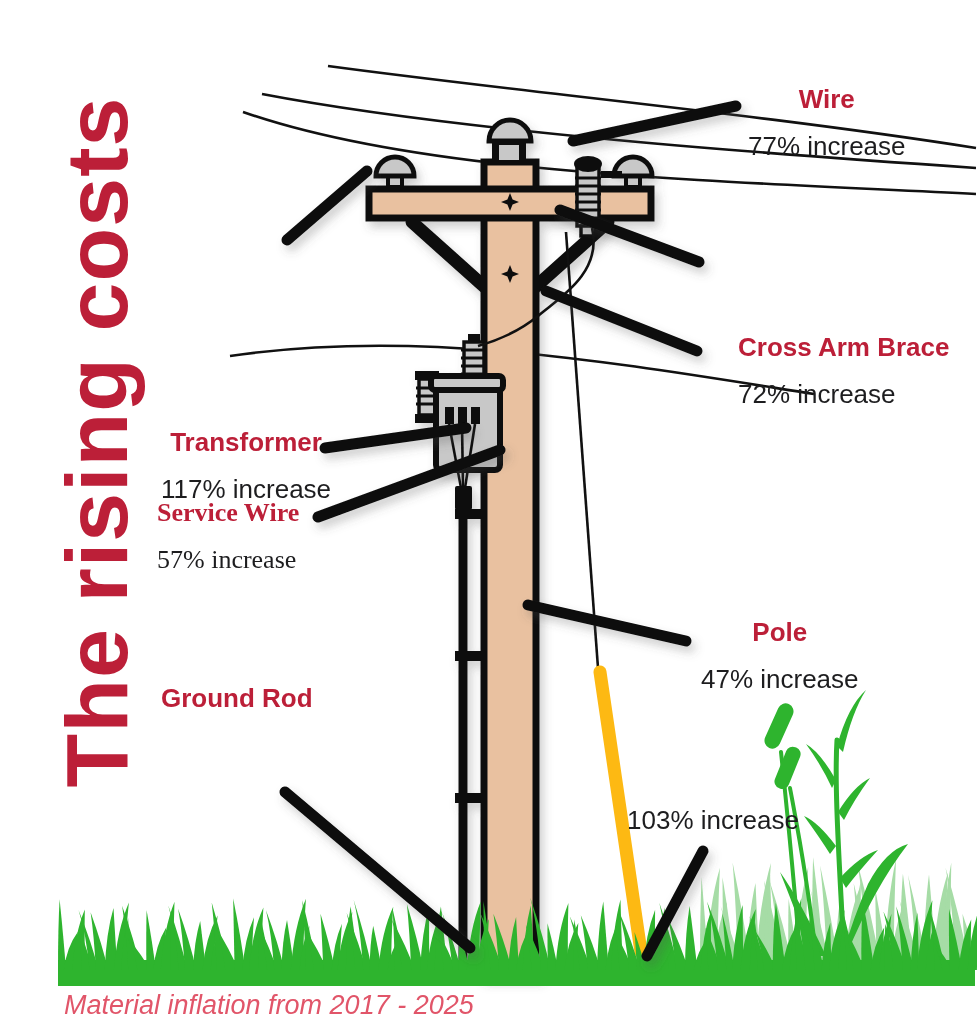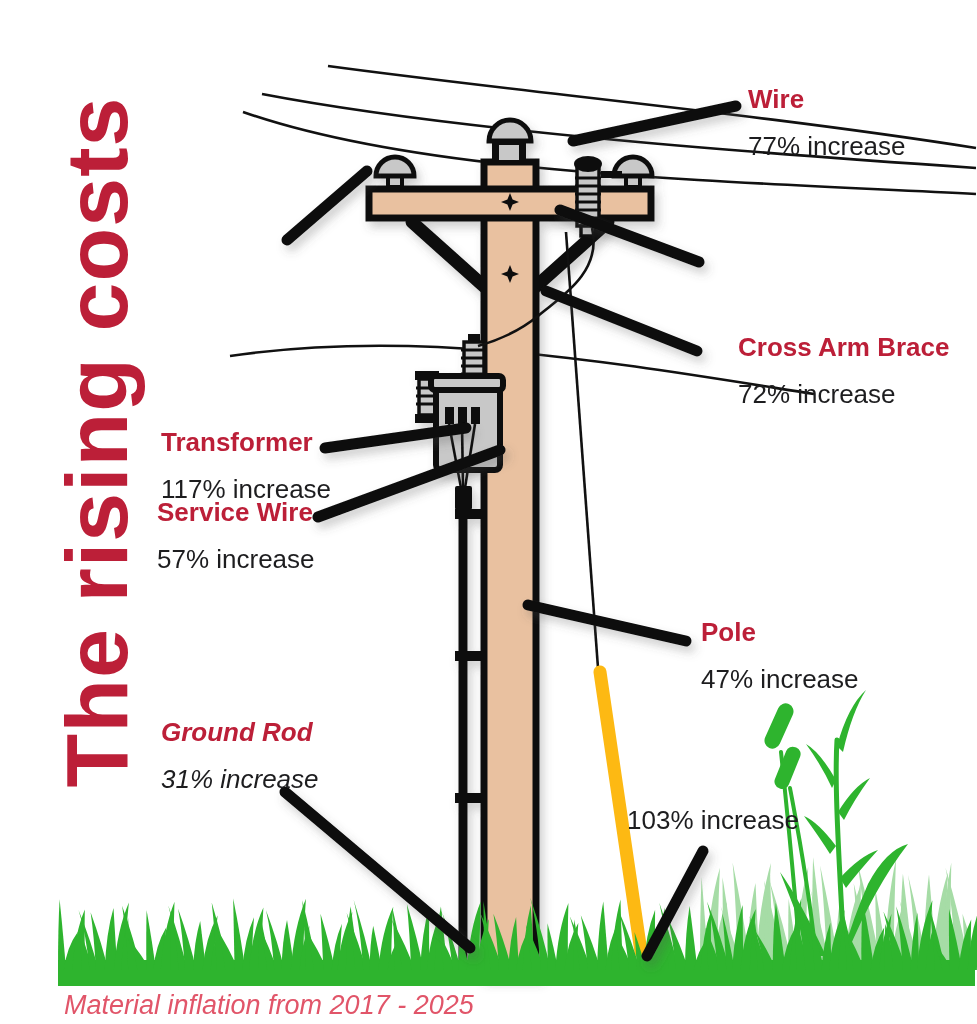--- a/index.html
+++ b/index.html
@@ -31,30 +31,30 @@
   .plant{fill:var(--c-grass-green);}
   .plantline{fill:none;stroke:var(--c-grass-green);stroke-linecap:round;}
 
   
   .vert-title{position:absolute;left:97px;top:442px;
     transform:translate(-50%,-50%) rotate(-90deg);white-space:nowrap;
     font-size:88px;font-weight:700;letter-spacing:1px;color:var(--c-accent-red);}
 
   
   .label{position:absolute;text-align:left;}
-  .label-title{font-size:26px;font-weight:700;line-height:1.05;color:var(--c-accent-red);}
+  .label-title{font-size:26px;font-weight:700;line-height:1.05;color:var(--c-accent-red);text-align:center;}
   .label-value{font-size:26px;font-weight:400;line-height:1.05;color:var(--c-text-dark);margin-top:20px;}
   .lbl-wire{left:748px;top:86px;}
   .lbl-insulator{left:164px;top:232px;}
   .lbl-cross-arm{left:706px;top:246px;}
   .lbl-cross-arm-brace{left:738px;top:334px;}
   .lbl-transformer{left:161px;top:429px;}
-  .lbl-service-wire{left:157px;top:499px;}
+  .lbl-service-wire{left:157px;top:499px;font-family:Liberation Serif, serif;}
   .lbl-pole{left:701px;top:619px;}
-  .lbl-ground-rod{left:161px;top:719px;font-style:italic;}
+  .lbl-ground-rod{left:161px;top:685px;}
   .lbl-anchor-rod{left:627px;top:787px;}
 
   .footer{position:absolute;left:64px;top:990px;font-size:27px;font-style:italic;
           color:var(--c-footer-red);text-align:center;}
 </style>
 </head>
 <body>
 
 <div class="stage">
 
@@ -341,20 +341,19 @@
   <div class="label lbl-service-wire">
     <div class="label-title">Service Wire</div>
     <div class="label-value">57% increase</div>
   </div>
   <div class="label lbl-pole">
     <div class="label-title">Pole</div>
     <div class="label-value">47% increase</div>
   </div>
   <div class="label lbl-ground-rod">
     <div class="label-title">Ground Rod</div>
-    <div class="label-value">31% increase</div>
   </div>
   <div class="label lbl-anchor-rod">
     <div class="label-value">103% increase</div>
   </div>
 
   <div class="footer">Material inflation from 2017 - 2025</div>
 </div>
 
 </body></html>

